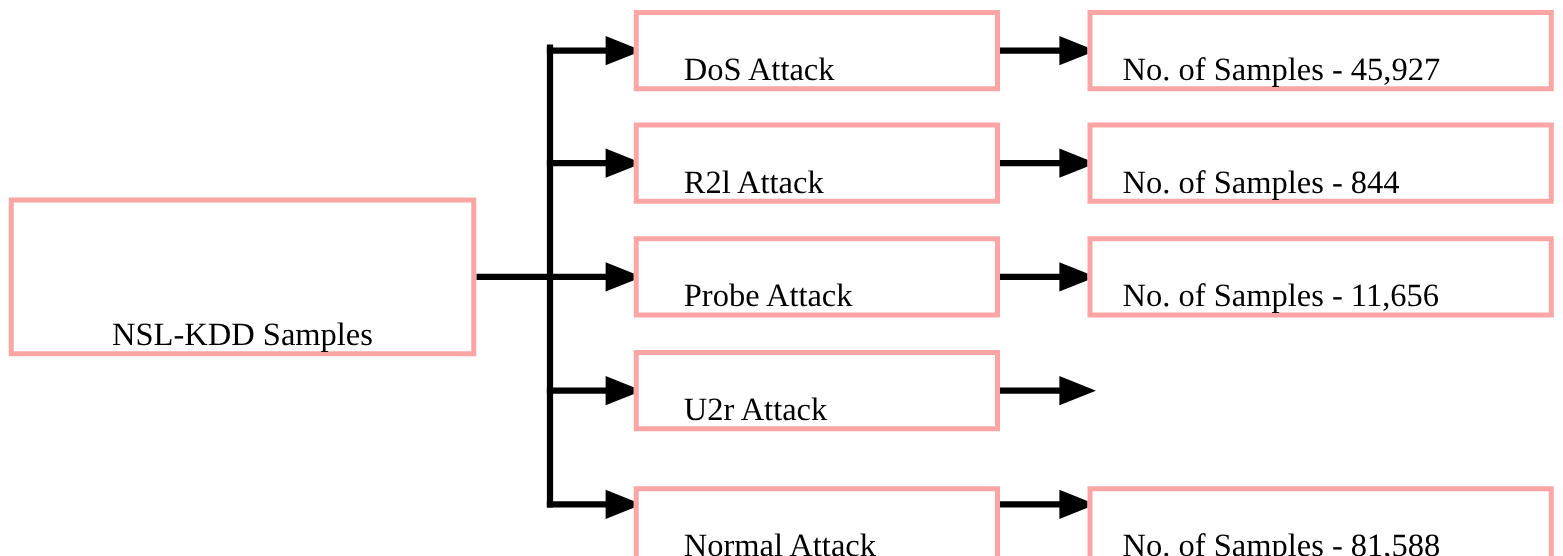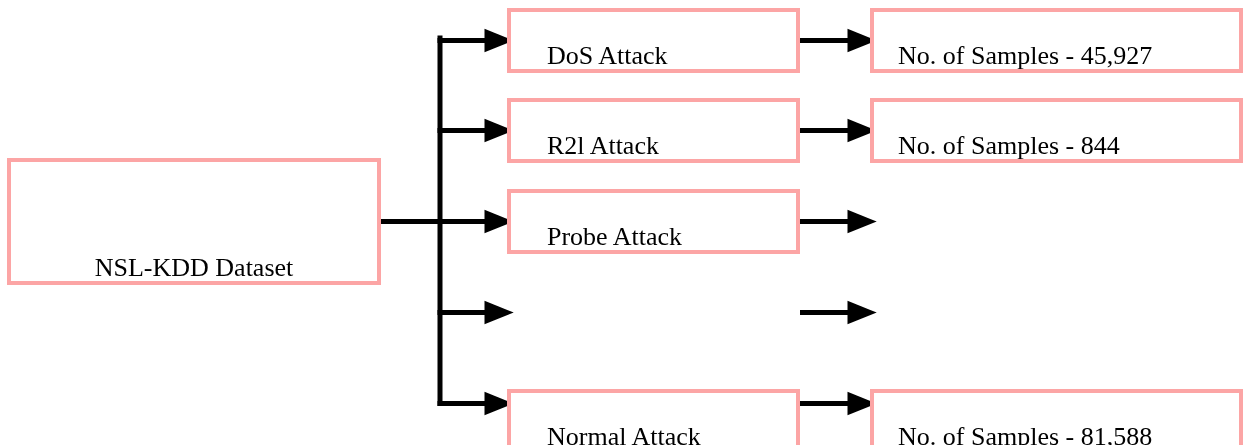--- a/index.html
+++ b/index.html
@@ -91,39 +91,45 @@
 
       <polygon points="870,40.5 850,32.5 850,48.5"></polygon>
       <polygon points="870,130.5 850,122.5 850,138.5"></polygon>
       <polygon points="870,221.5 850,213.5 850,229.5"></polygon>
       <polygon points="870,312.5 850,304.5 850,320.5"></polygon>
       <polygon points="870,403.5 850,395.5 850,411.5"></polygon>
     </g>
   </svg>
 
   <div class="box root">
-    <span class="label">NSL-KDD Dataset</span>
+    <span class="label">NSL-KDD Samples</span>
   </div>
 
   <div class="box mid r0">
     <span class="label">DoS Attack</span>
   </div>
   <div class="box mid r1">
     <span class="label">R2l Attack</span>
   </div>
   <div class="box mid r2">
     <span class="label">Probe Attack</span>
   </div>
+  <div class="box mid r3">
+    <span class="label">U2r Attack</span>
+  </div>
   <div class="box mid r4">
     <span class="label">Normal Attack</span>
   </div>
 
   <div class="box right r0">
     <span class="label">No. of Samples - 45,927</span>
   </div>
   <div class="box right r1">
     <span class="label">No. of Samples - 844</span>
   </div>
+  <div class="box right r2">
+    <span class="label">No. of Samples - 11,656</span>
+  </div>
   <div class="box right r4">
     <span class="label">No. of Samples - 81,588</span>
   </div>
 
 </div>
 
 </body></html>

